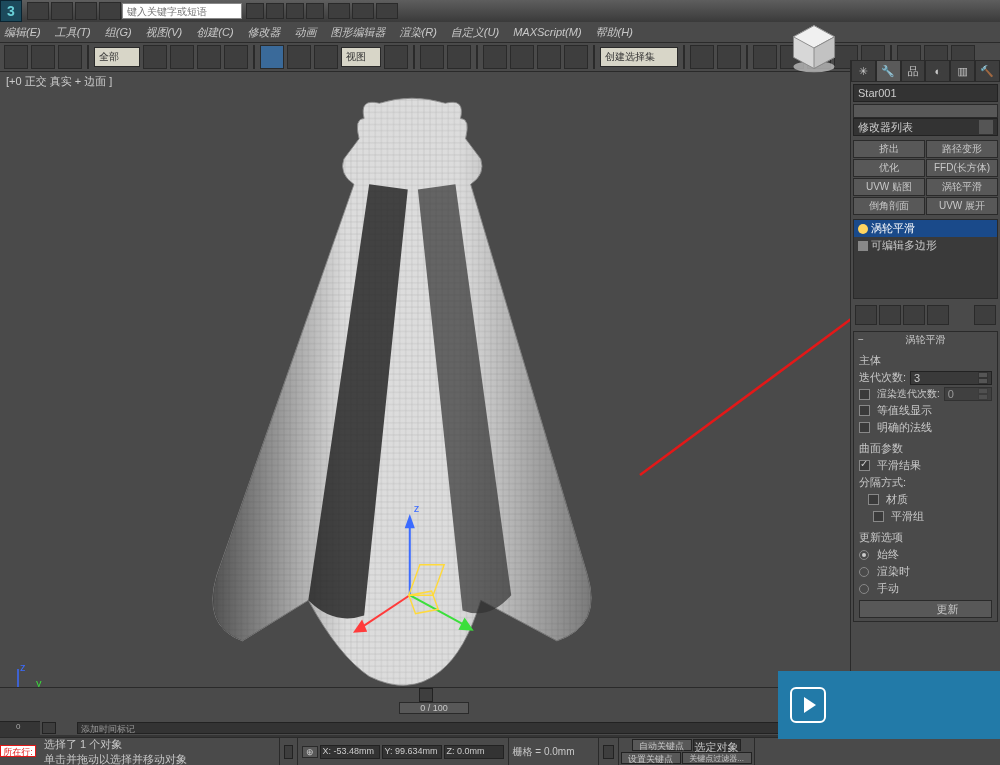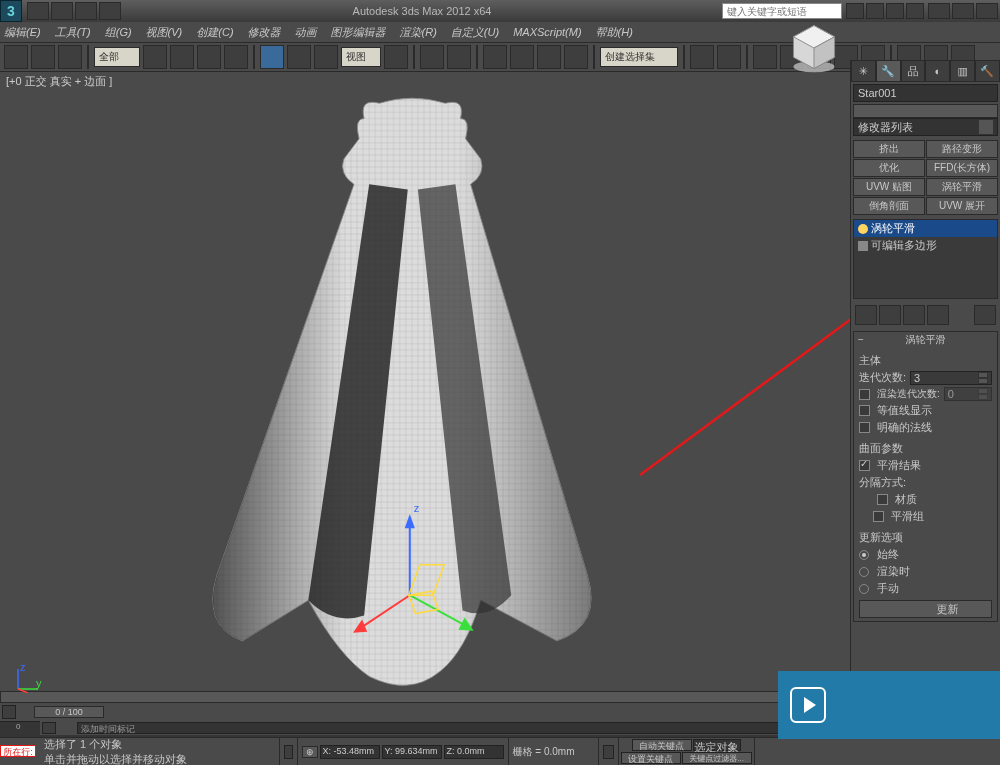--- a/index.html
+++ b/index.html
@@ -65,21 +65,21 @@
 .rspin { flex:1; height:14px; background:#3a3a3a; border:1px solid #222; color:#ccc; padding:0 3px; display:flex;align-items:center;justify-content:space-between;}
 .rspin .arr { width:10px; display:flex; flex-direction:column;}
 .rspin .arr div{height:6px;background:#555;margin:0;border:1px solid #333;}
 .rcheck { width:11px; height:11px; border:1px solid #888; background:#3a3a3a; display:inline-block; margin-right:3px; position:relative;}
 .rcheck.on::after { content:"✓"; position:absolute; top:-3px; left:0; color:#ccc; font-size:10px;}
 .rradio { width:10px;height:10px;border-radius:50%;border:1px solid #888;display:inline-block;margin-right:4px;position:relative;}
 .rradio.on::after{content:"";position:absolute;inset:2px;background:#ccc;border-radius:50%;}
 .rbtn { height:18px; background:#585858; border:1px solid #2a2a2a; text-align:center; line-height:16px; width:100%;padding-left:44px;}
 
 
-.timeslider { position:absolute; left:0; right:150px; bottom:44px; height:19px; background:#4a4a4a; border-top:1px solid #2a2a2a; display:flex; align-items:center;}
+.timeslider { position:absolute; left:0; right:150px; bottom:44px; height:34px; background:#4a4a4a; border-top:1px solid #2a2a2a; display:flex; align-items:center;flex-direction:column;}
 .timeslider .handle{ width:70px;height:12px;background:#585858;border:1px solid #2a2a2a;margin-left:18px;text-align:center;font-size:9px;}
 .trackbar { position:absolute; left:0; right:150px; bottom:28px; height:16px; background:#353535; border-top:1px solid #222; }
 .trackbar .ticks { position:relative; height:100%; margin-left:16px;}
 .trackbar .tick{position:absolute;top:0;font-size:8px;color:#aaa;}
 .statusbar { position:absolute; left:0; right:0; bottom:0; height:28px; background:#4a4a4a; border-top:1px solid #2a2a2a; display:flex;}
 .statusbar .cell{border-right:1px solid #2a2a2a;display:flex;align-items:center;padding:0 4px;font-size:10px;}
 .statusbar .prompt{flex-direction:column;align-items:flex-start;justify-content:center;gap:0;}
 .statusbar .coord{display:flex;align-items:center;gap:2px;}
 .statusbar .coord .fld{width:60px;height:14px;background:#333;border:1px solid #222;font-size:9px;padding:0 2px;color:#ccc;}
 .statusbar .coord .lbl{background:#585858;border:1px solid #2a2a2a;padding:0 3px;font-size:9px;}
@@ -99,21 +99,20 @@
 </style>
 </head>
 <body>
 
 <div class="titlebar">
   <div class="logo">3</div>
   <div class="toolbtn"></div>
   <div class="toolbtn"></div>
   <div class="toolbtn"></div>
   <div class="toolbtn"></div>
-  <div class="title">Autodesk 3ds Max 2012 x64</div>
   <input class="search" placeholder="键入关键字或短语" style="">
   <div class="help">
     <div></div>
     <div></div>
     <div></div>
     <div></div>
   </div>
   <div class="winbtns">
     <div></div>
     <div></div>
@@ -327,21 +326,21 @@
           <span class="rcheck"></span>
           <span>明确的法线</span>
         </div>
 
       <span class="rlabel" style="margin-top:6px">曲面参数</span>
       <div class="rrow">
           <span class="rcheck on"></span>
           <span>平滑结果</span>
         </div>
       <span class="rlabel">分隔方式:</span>
-      <div class="rrow" style="margin-left:18px">
+      <div class="rrow" style="margin-left:9px">
           <span class="rcheck"></span>
           <span>材质</span>
         </div>
       <div class="rrow" style="margin-left:14px">
           <span class="rcheck"></span>
           <span>平滑组</span>
         </div>
 
       <span class="rlabel" style="margin-top:6px">更新选项</span>
       <div class="rrow">

